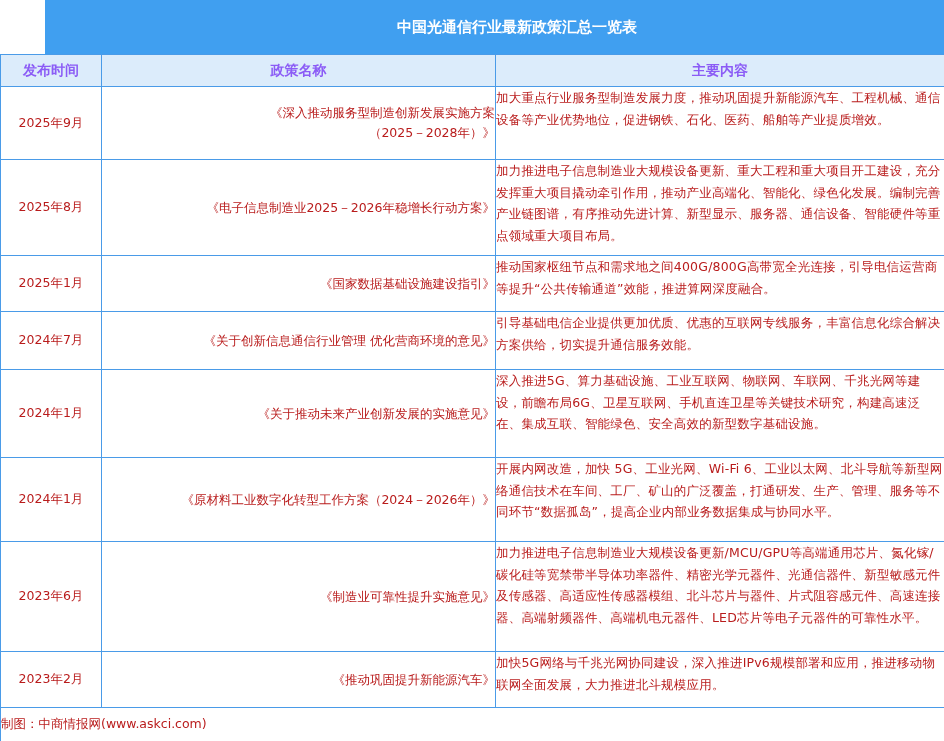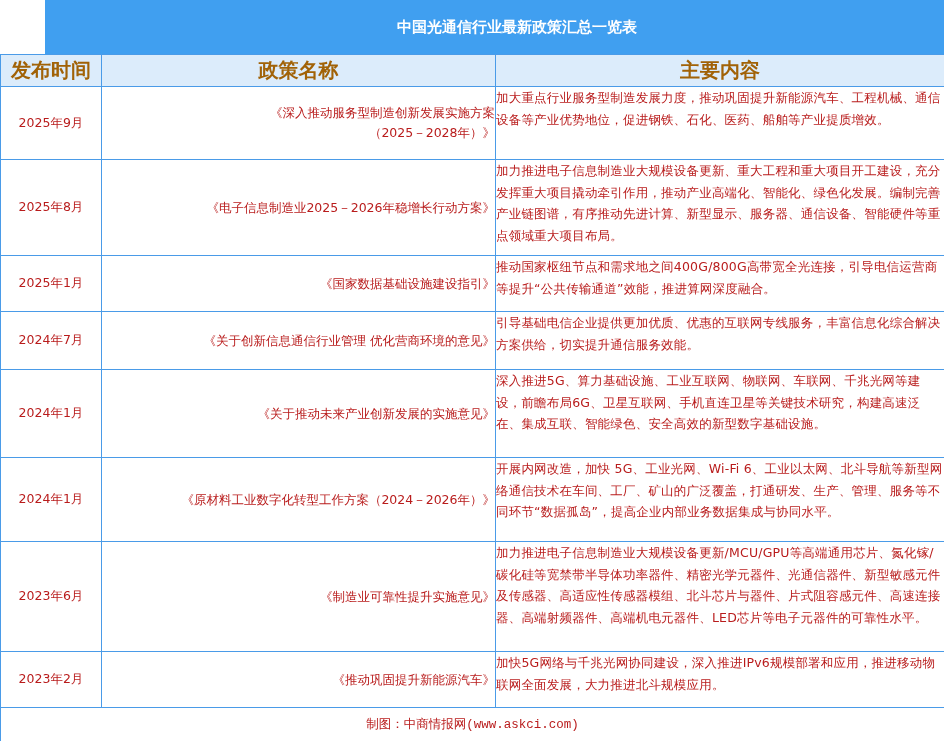--- a/index.html
+++ b/index.html
@@ -13,29 +13,29 @@
   }
   table.policy {
     position: absolute; left: 0; top: 54px; width: 944px;
     border-collapse: collapse; table-layout: fixed;
   }
   table.policy td, table.policy th {
     border: 1.5px solid #4a9be8; box-sizing: border-box;
     font-size: 12.5px; color: #b91c1c; padding: 0;
   }
   table.policy th {
-    background: #dcecfb; height: 32px; font-size: 20px; font-weight: bold; color: #a16207;
+    background: #dcecfb; height: 32px; font-size: 14px; font-weight: bold; color: #8b5cf6;
   }
   col.c1 { width: 101px; }
   col.c2 { width: 394px; }
   col.c3 { width: 449px; }
   td.date { text-align: center; vertical-align: middle; }
   td.name { text-align: right; vertical-align: middle; line-height: 20px; padding: 0 6px; }
   td.content { text-align: left; vertical-align: top; line-height: 21.5px; padding: 6px 6px 0 6px; letter-spacing: 0.2px; }
-  td.source { text-align: center; padding: 0 8px 0 0; height: 34px; vertical-align: middle; font-size: 13px; font-family: Liberation Mono, monospace; }
+  td.source { text-align: left; padding: 0 8px 0 0; height: 34px; vertical-align: middle; font-size: 13px; }
   .name-text { white-space: pre-line; }
 </style>
 </head>
 <body>
 
 <div class="frame">
   <div class="title-band">中国光通信行业最新政策汇总一览表</div>
 
   <table class="policy">
     <colgroup>

